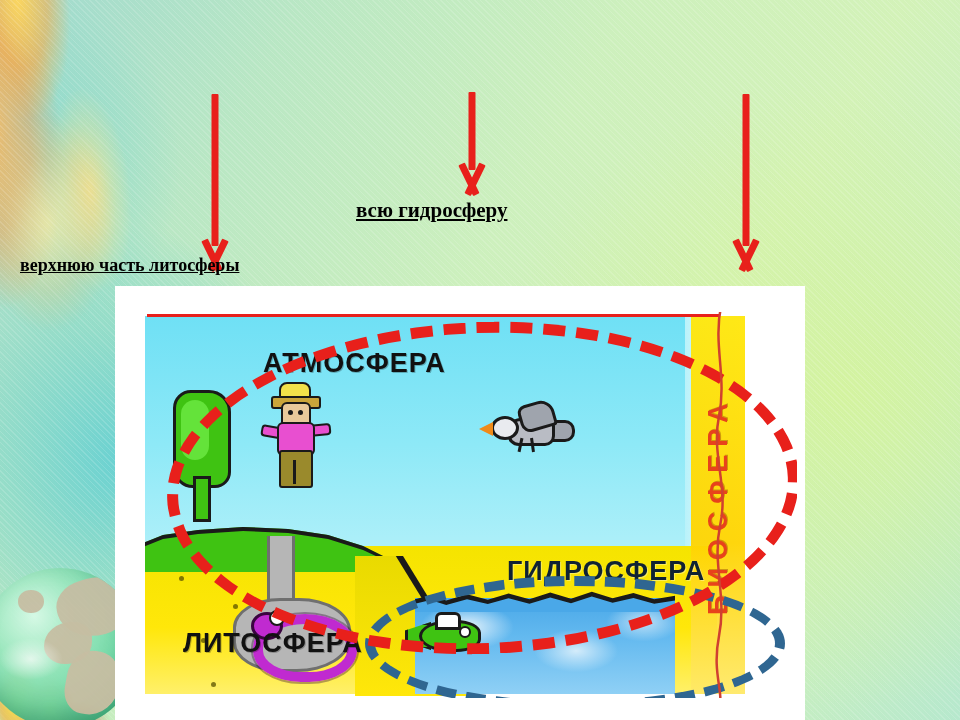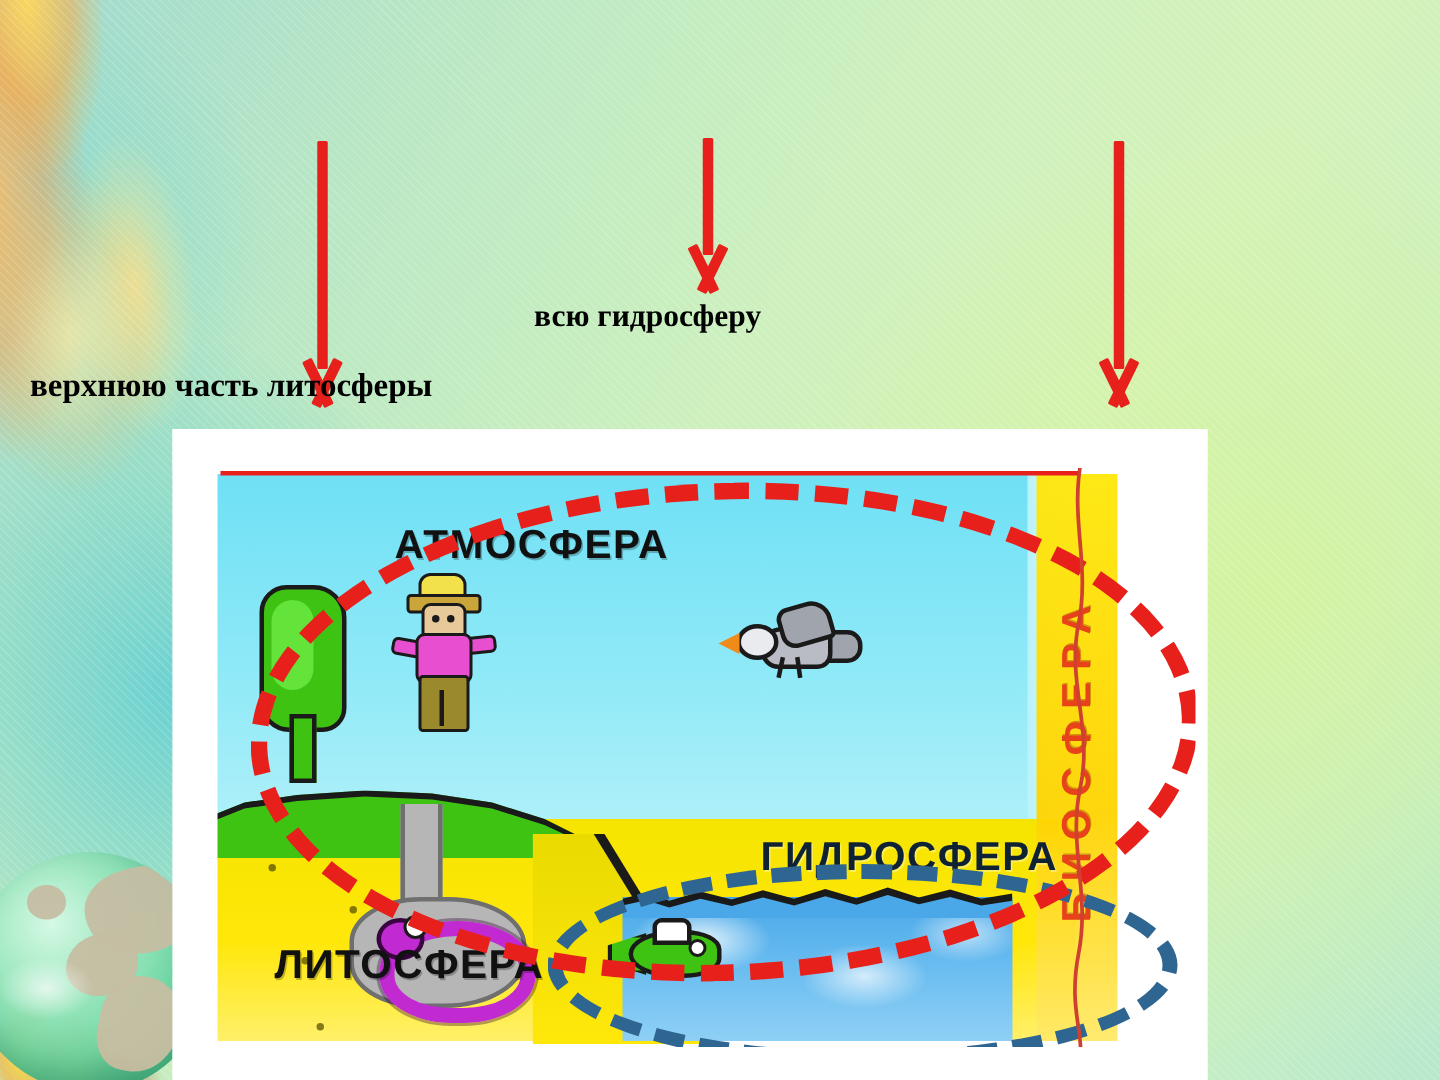--- a/index.html
+++ b/index.html
@@ -120,23 +120,23 @@
   #arrow-hydro .head{top:72px;}
 
   #arrow-atmo{left:726px;top:94px;width:40px;}
   #arrow-atmo .shaft{height:152px;}
   #arrow-atmo .head{top:146px;}
 
   
   .lbl{
     position:absolute;
     font-family:"Liberation Serif","DejaVu Serif",serif;
-    font-weight:700;color:#000;white-space:nowrap;
-  }
-  #label-litho{left:20px;top:244px;font-size:22px;}
+    font-weight:700;color:#000;white-space:nowrap;text-decoration:underline;
+  }
+  #label-litho{left:20px;top:255px;font-size:18px;}
   #label-hydro{left:356px;top:198px;font-size:21px;}
   #label-atmo{left:756px;top:255px;font-size:21px;transform:translateX(-50%);}
 
   
   #illustration{
     position:absolute;left:115px;top:286px;width:690px;height:434px;
     background:#ffffff;overflow:hidden;
   }
   .ill-inner{position:absolute;inset:0;}
 

